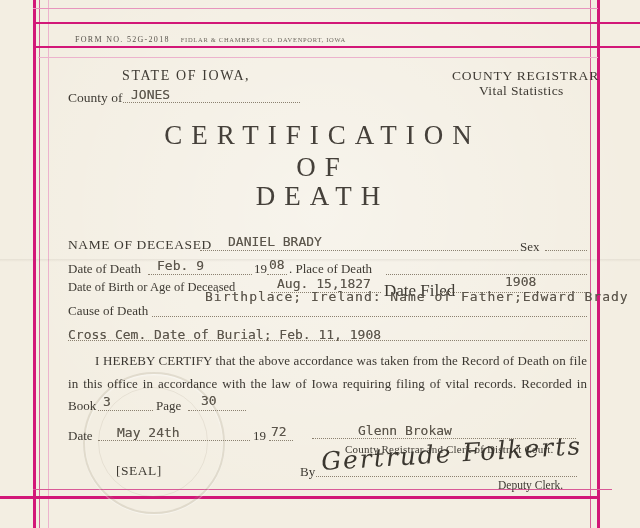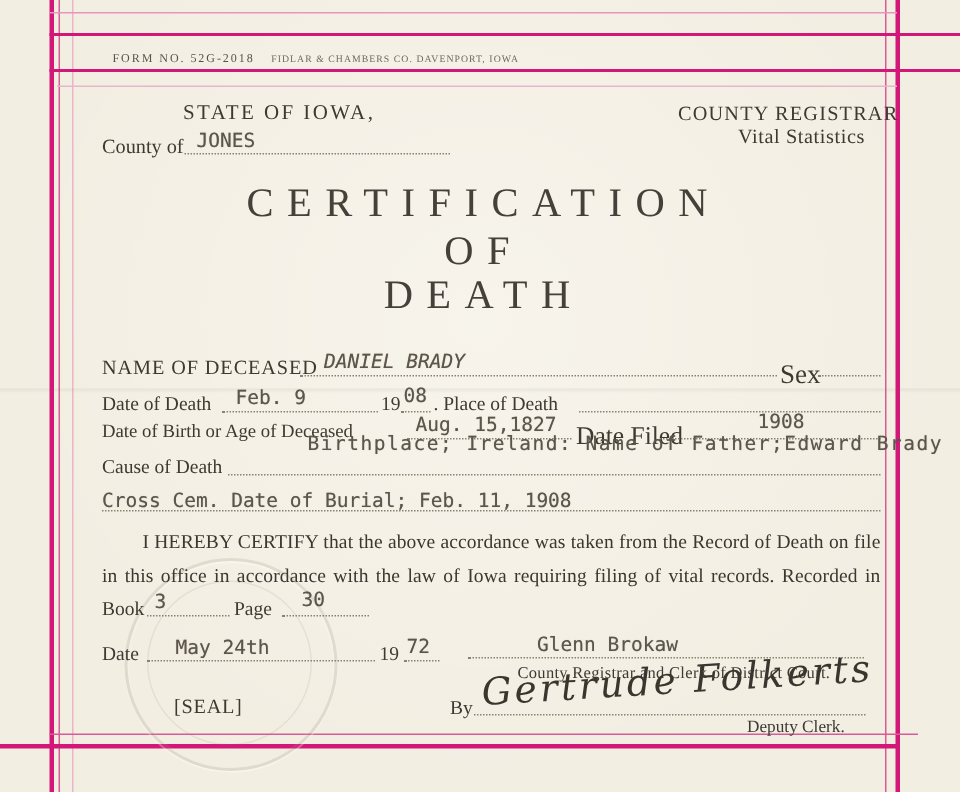--- a/index.html
+++ b/index.html
@@ -43,33 +43,33 @@
   <div class="sealring" style="left:83px;top:372px;width:138px;height:138px;border:2px solid rgba(150,138,115,0.20);box-shadow:inset 0 1px 2px rgba(255,255,255,0.6), 0 1px 1px rgba(255,255,255,0.5);"></div>
   <div class="sealring" style="left:98px;top:387px;width:108px;height:108px;border:1.5px solid rgba(150,138,115,0.14);"></div>
 
   <div class="abs" style="left:75px;top:28px;">
     <span class="serif" style="font-size:8px;letter-spacing:1.3px;color:#57524b;">FORM NO. 52G-2018</span>
     <span class="serif" style="font-size:6.5px;letter-spacing:0.7px;color:#6e6960;margin-left:7px;">FIDLAR &amp; CHAMBERS CO.   DAVENPORT, IOWA</span>
   </div>
 
   <div class="abs serif" style="left:122px;top:68px;font-size:14px;letter-spacing:1.6px;">STATE OF IOWA,</div>
   <div class="abs serif" style="left:452px;top:68px;font-size:13.5px;letter-spacing:0.8px;">COUNTY REGISTRAR</div>
-  <div class="abs serif" style="left:492px;top:83px;font-size:13.5px;letter-spacing:0.4px;">Vital Statistics</div>
+  <div class="abs serif" style="left:479px;top:83px;font-size:13.5px;letter-spacing:0.4px;">Vital Statistics</div>
   <div class="abs serif" style="left:68px;top:90px;font-size:13.5px;">County of</div>
   <div class="abs mono" style="left:131px;top:87px;">JONES</div>
   <div class="dots" style="left:123px;top:102px;width:177px;"></div>
 
   <div class="abs titleln serif" style="top:120px;">CERTIFICATION</div>
   <div class="abs titleln serif" style="top:152px;">OF</div>
   <div class="abs titleln serif" style="top:181px;">DEATH</div>
 
   <div class="abs serif" style="left:68px;top:237px;font-size:13.5px;letter-spacing:0.6px;">NAME OF DECEASED</div>
   <div class="dots" style="left:200px;top:250px;width:318px;"></div>
-  <div class="abs mono" style="left:216px;top:234px;font-style:italic;">DANIEL BRADY</div>
-  <div class="abs serif" style="left:520px;top:239px;font-size:18px;">Sex</div>
+  <div class="abs mono" style="left:228px;top:234px;">DANIEL BRADY</div>
+  <div class="abs serif" style="left:520px;top:239px;font-size:13px;">Sex</div>
   <div class="dots" style="left:545px;top:250px;width:42px;"></div>
 
   <div class="abs serif" style="left:68px;top:261px;font-size:13px;">Date of Death</div>
   <div class="dots" style="left:148px;top:274px;width:104px;"></div>
   <div class="abs mono" style="left:157px;top:258px;">Feb. 9</div>
   <div class="abs serif" style="left:254px;top:261px;font-size:13px;">19</div>
   <div class="abs mono" style="left:269px;top:257px;">08</div>
   <div class="dots" style="left:267px;top:274px;width:20px;"></div>
   <div class="abs serif" style="left:289px;top:261px;font-size:13px;">. Place of Death</div>
   <div class="dots" style="left:386px;top:274px;width:201px;"></div>

